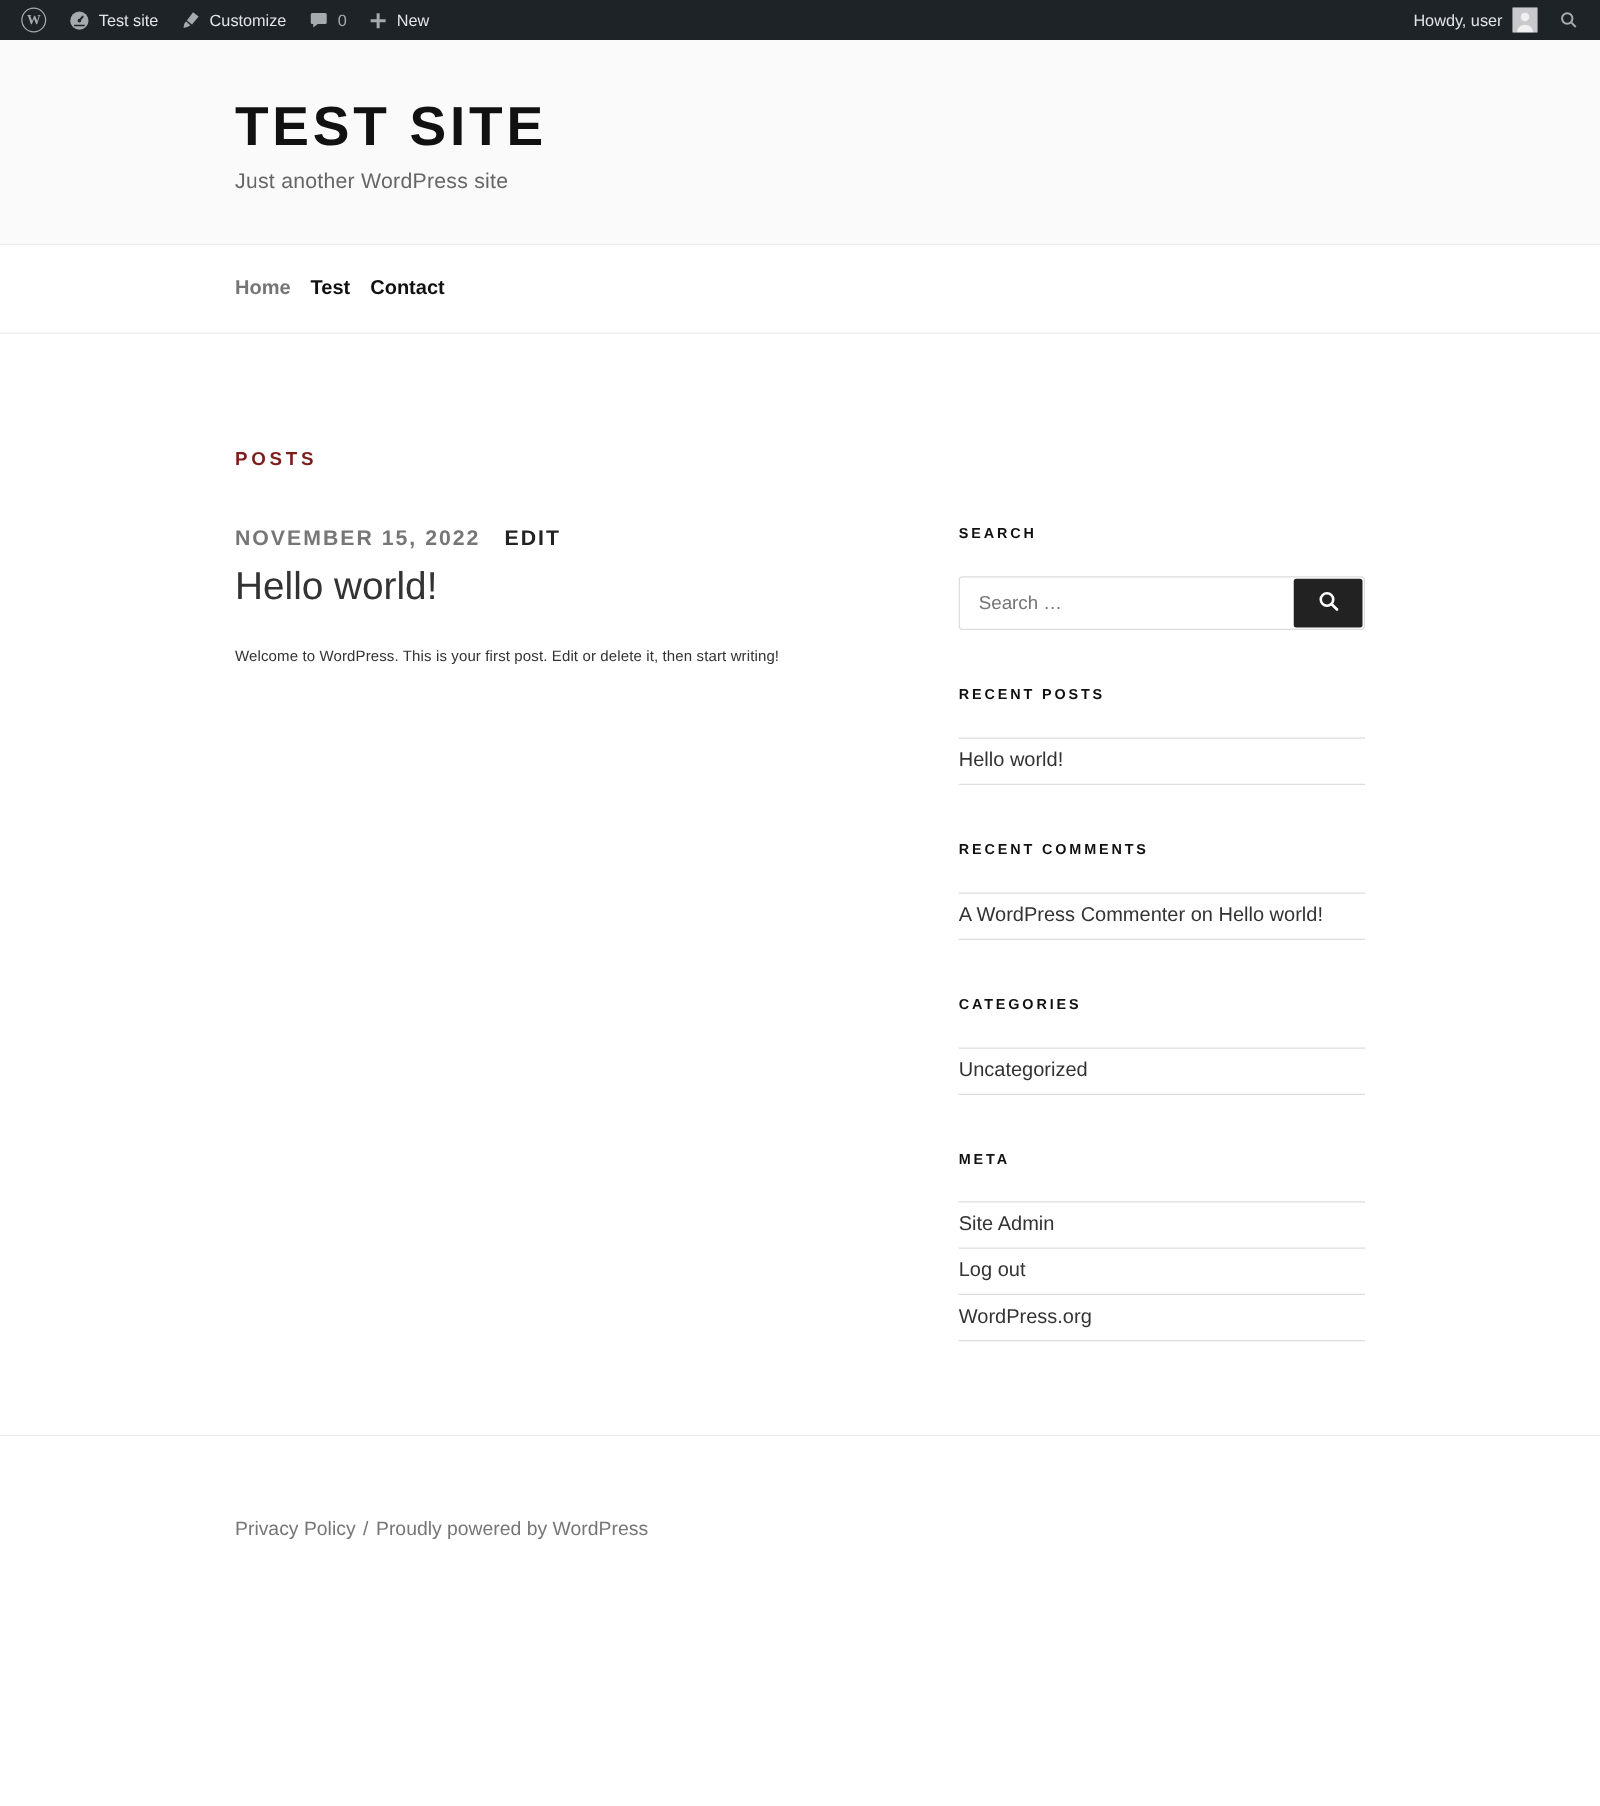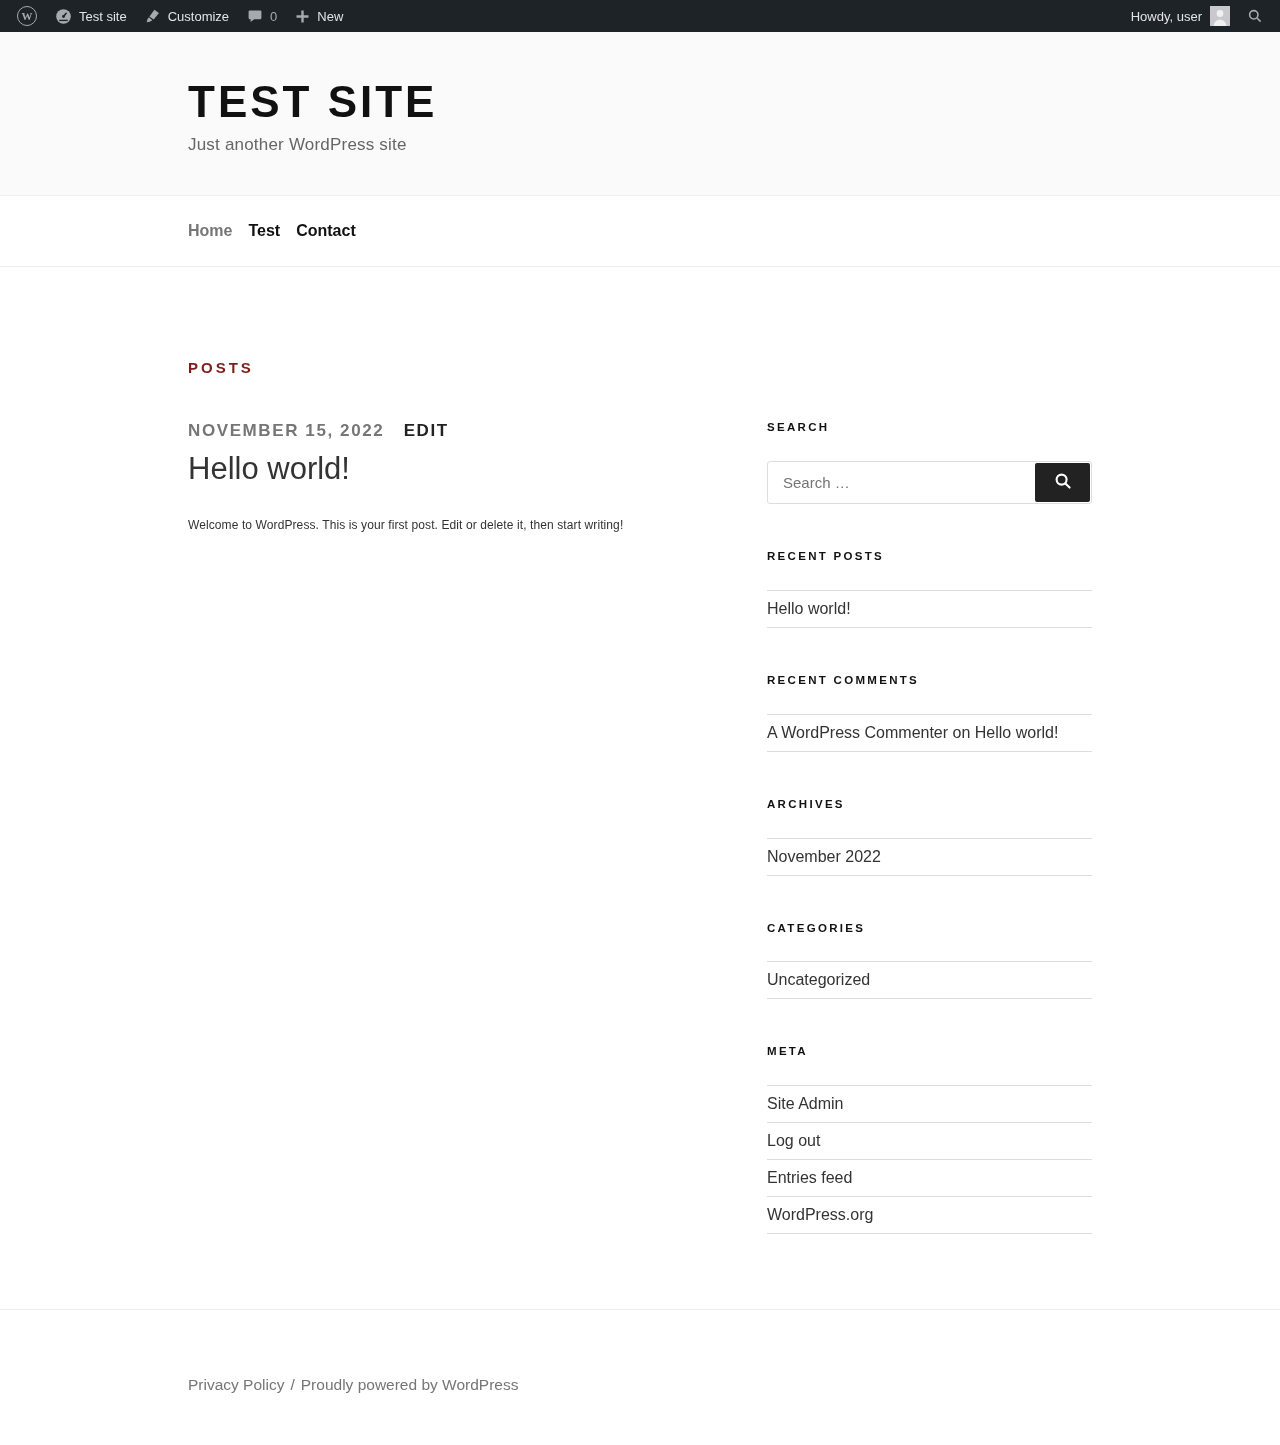--- a/index.html
+++ b/index.html
@@ -328,49 +328,38 @@
         </ul>
       </section>
 
       <section class="widget">
         <h4 class="widget-title">RECENT COMMENTS</h4>
         <ul>
           <li><a href="#">A WordPress Commenter</a><span> on </span><a href="#">Hello world!</a></li>
         </ul>
       </section>
 
-      <section class="widget">
-        <h4 class="widget-title">ARCHIVES</h4>
-        <ul>
-          <li>
-            <a href="#">November 2022</a>
-          </li>
-        </ul>
-      </section>
 
       <section class="widget">
         <h4 class="widget-title">CATEGORIES</h4>
         <ul>
           <li>
             <a href="#">Uncategorized</a>
           </li>
         </ul>
       </section>
 
       <section class="widget">
         <h4 class="widget-title">META</h4>
         <ul>
           <li>
             <a href="#">Site Admin</a>
           </li>
           <li>
             <a href="#">Log out</a>
-          </li>
-          <li>
-            <a href="#">Entries feed</a>
           </li>
           <li>
             <a href="#">WordPress.org</a>
           </li>
         </ul>
       </section>
 
     </aside>
   </div>
 </div>

